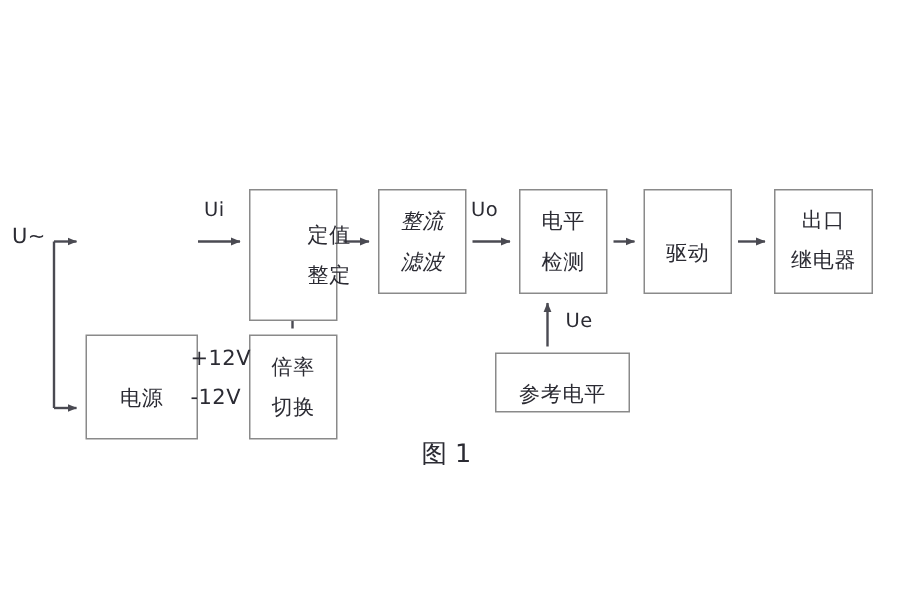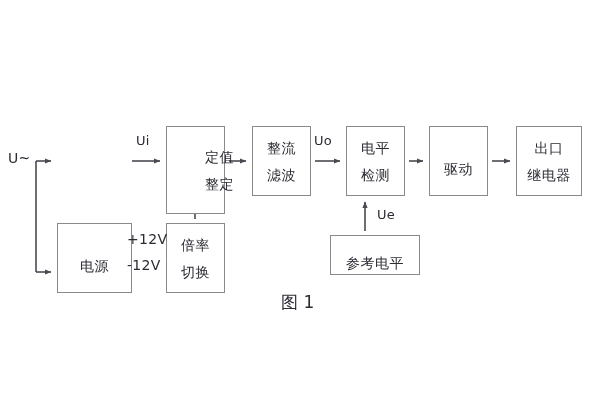--- a/index.html
+++ b/index.html
@@ -73,35 +73,35 @@
       <path d="M110,264 L124,264" marker-end="url(#ah)"></path>
     </g>
   </svg>
 
 
   <div class="blk" style="left:166px;top:126px;width:59px;height:88px;padding-left:48px;">
     <span class="ln">定值</span>
     <span class="ln">整定</span>
   </div>
 
-  <div class="blk" style="left:252px;top:126px;width:59px;height:70px;">
+  <div class="blk" style="left:252px;top:126px;width:59px;height:70px;font-style:italic;">
     <span class="ln">整流</span>
     <span class="ln">滤波</span>
   </div>
 
   <div class="blk" style="left:346px;top:126px;width:59px;height:70px;">
     <span class="ln">电平</span>
     <span class="ln">检测</span>
   </div>
 
   <div class="blk one" style="left:429px;top:126px;width:59px;height:70px;">
     <span class="ln">驱动</span>
   </div>
 
-  <div class="blk" style="left:516px;top:126px;width:66px;height:70px;">
+  <div class="blk" style="left:516px;top:126px;width:66px;height:70px;font-family:Liberation Mono, monospace;">
     <span class="ln">出口</span>
     <span class="ln">继电器</span>
   </div>
 
   <div class="blk one" style="left:57px;top:223px;width:75px;height:70px;">
     <span class="ln">电源</span>
   </div>
 
   <div class="blk" style="left:166px;top:223px;width:59px;height:70px;">
     <span class="ln">倍率</span>

